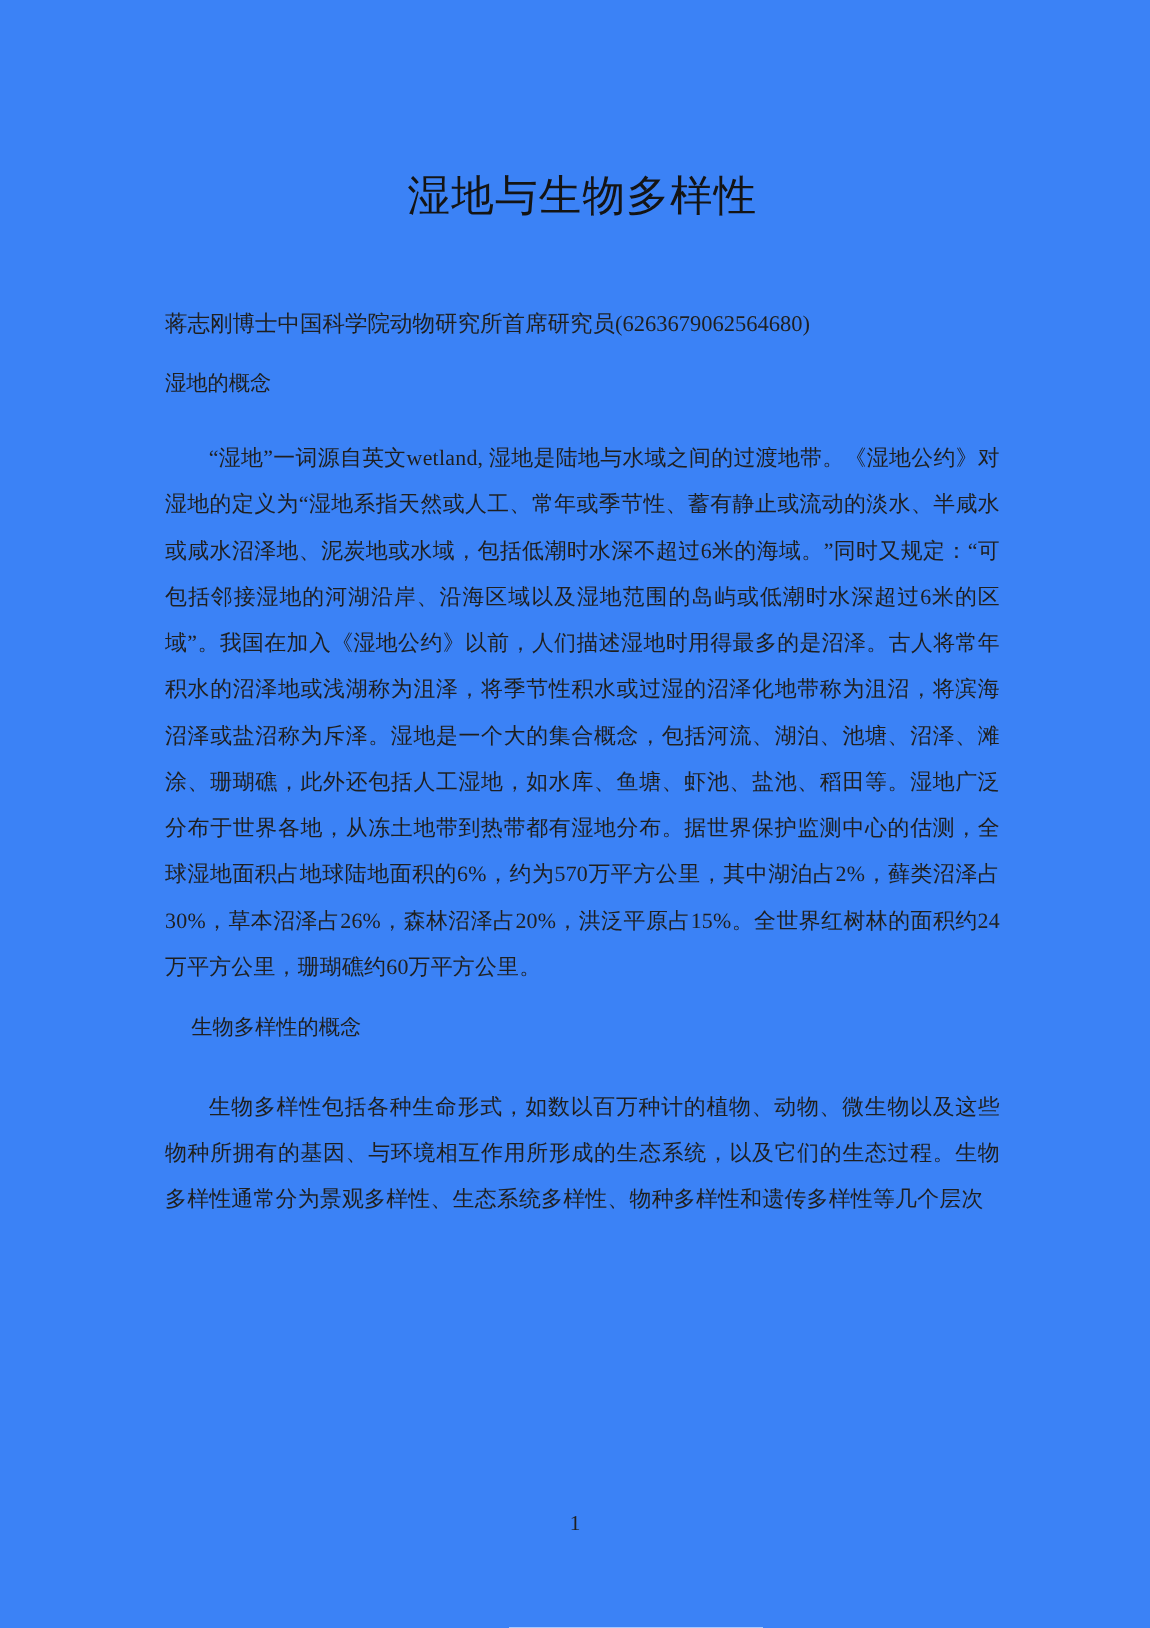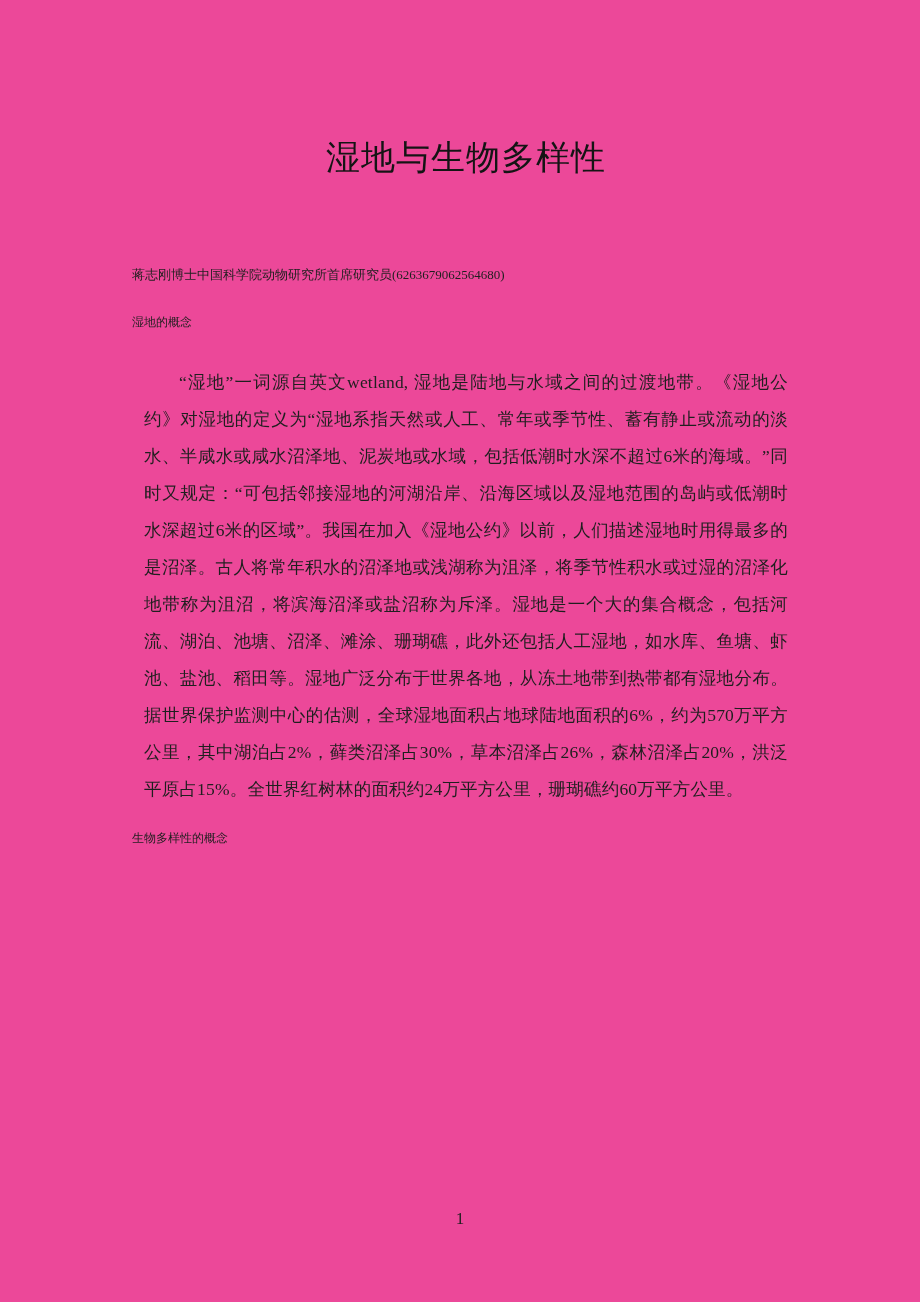--- a/index.html
+++ b/index.html
@@ -4,59 +4,59 @@
   <style>
     html, body {
       margin: 0;
       padding: 0;
       background: #ffffff;
     }
     .page {
       position: relative;
       width: 920px;
       height: 1302px;
-      background: #ec4899;
+      background: #3b82f6;
       color: #1f1f1f;
       font-family: "Liberation Serif", "DejaVu Serif", serif;
       box-sizing: border-box;
       padding: 0 120px 0 132px;
       overflow: hidden;
     }
     .doc-title {
       margin: 137px 0 0 0;
       font-size: 34px;
       font-weight: 400;
       line-height: 42px;
       text-align: center;
       letter-spacing: 1px;
       color: #141414;
       white-space: nowrap;
     }
     .authors {
-      margin-top: 80px;
-      font-size: 13px;
+      margin-top: 64px;
+      font-size: 18px;
       line-height: 32px;
     }
     .authors p {
       margin: 0;
     }
     .heading {
-      font-size: 12px;
+      font-size: 17px;
       font-weight: 400;
       line-height: 37px;
       margin: 0;
     }
     .heading-1 { margin-top: 13px; }
-    .heading-2 { margin-top: 11px; }
+    .heading-2 { margin-top: 11px; margin-left: 21px; }
     .body-para {
       font-size: 17.5px;
       line-height: 37px;
       text-align: justify;
       text-indent: 2em;
-      margin: 12px;
+      margin: 0;
       letter-spacing: 0.2px;
     }
     .para-a { margin-top: 23px; }
     .para-b { margin-top: 18px; }
     .para-c { margin-top: 27px; }
     .page-number {
       position: absolute;
       left: 0;
       right: 0;
       top: 1209px;
@@ -77,16 +77,17 @@
     <p>蒋志刚博士中国科学院动物研究所首席研究员(6263679062564680)</p>
   </div>
 
   <h2 class="heading heading-1">湿地的概念</h2>
 
   <p class="body-para para-a">“湿地”一词源自英文wetland, 湿地是陆地与水域之间的过渡地带。《湿地公约》对湿地的定义为“湿地系指天然或人工、常年或季节性、蓄有静止或流动的淡水、半咸水或咸水沼泽地、泥炭地或水域，包括低潮时水深不超过6米的海域。”同时又规定：“可包括邻接湿地的河湖沿岸、沿海区域以及湿地范围的岛屿或低潮时水深超过6米的区域”。我国在加入《湿地公约》以前，人们描述湿地时用得最多的是沼泽。古人将常年积水的沼泽地或浅湖称为沮泽，将季节性积水或过湿的沼泽化地带称为沮沼，将滨海沼泽或盐沼称为斥泽。湿地是一个大的集合概念，包括河流、湖泊、池塘、沼泽、滩涂、珊瑚礁，此外还包括人工湿地，如水库、鱼塘、虾池、盐池、稻田等。湿地广泛分布于世界各地，从冻土地带到热带都有湿地分布。据世界保护监测中心的估测，全球湿地面积占地球陆地面积的6%，约为570万平方公里，其中湖泊占2%，藓类沼泽占30%，草本沼泽占26%，森林沼泽占20%，洪泛平原占15%。全世界红树林的面积约24万平方公里，珊瑚礁约60万平方公里。</p>
 
   <h2 class="heading heading-2">生物多样性的概念</h2>
 
 
+  <p class="body-para para-c">生物多样性包括各种生命形式，如数以百万种计的植物、动物、微生物以及这些物种所拥有的基因、与环境相互作用所形成的生态系统，以及它们的生态过程。生物多样性通常分为景观多样性、生态系统多样性、物种多样性和遗传多样性等几个层次</p>
 
   <div class="page-number">1</div>
 
 </div>
 
 </body></html>

